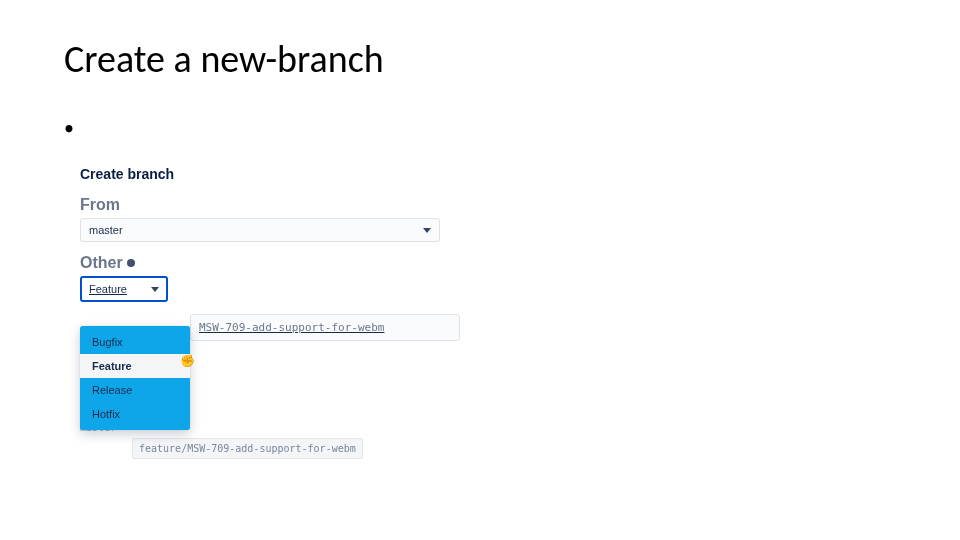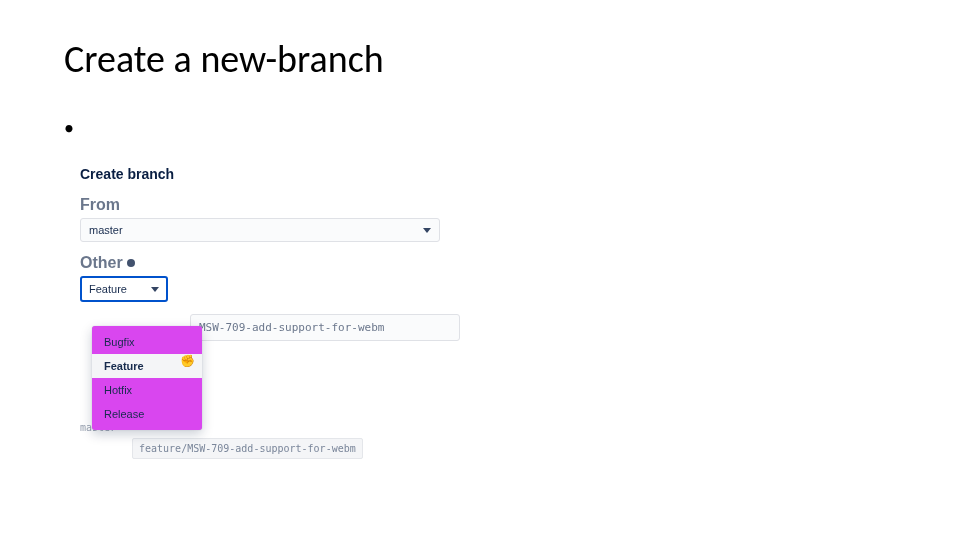--- a/index.html
+++ b/index.html
@@ -82,41 +82,42 @@
     border-left: 4px solid transparent;
     border-right: 4px solid transparent;
     border-top: 5px solid #344563;
   }
 
   .row-type-and-name {
     display: flex;
     gap: 22px;
     align-items: flex-start;
     position: relative;
+    text-decoration: underline;
   }
   .name-input {
     flex: none;
     width: 270px;
     border: 1px solid #dfe1e6;
     background: #fafbfc;
     border-radius: 3px;
     font-size: 11px;
     font-family: "Consolas","SFMono-Regular","Menlo",monospace;
     color: #6b778c;
     padding: 6px 8px;
     margin-top: 38px; 
   }
 
   
   .popover {
     position: absolute;
     top: 50px;
-    left: 12px;
+    left: 0;
     width: 110px;
-    background: #d946ef;
+    background: #0ea5e9;
     border-radius: 3px;
     box-shadow: 0 4px 12px rgba(9,30,66,0.22), 0 0 1px rgba(9,30,66,0.3);
     padding: 4px 0;
     z-index: 20;
   }
   .pop-item {
     font-size: 11px;
     padding: 6px 12px;
     color: #172b4d;
     cursor: pointer;
@@ -177,22 +178,22 @@
       <div class="select select-type">
         <span>Feature</span>
         <span class="chev"></span>
       </div>
 
       <div class="name-input">MSW-709-add-support-for-webm</div>
 
       <div class="popover">
         <div class="pop-item">Bugfix</div>
         <div class="pop-item selected">Feature</div>
+        <div class="pop-item">Release</div>
         <div class="pop-item">Hotfix</div>
-        <div class="pop-item">Release</div>
       </div>
       <div class="grab-cursor">✊</div>
     </div>
 
     <div class="faded">
       <div><span>master</span></div>
       <div class="row2"><span class="mono-box">feature/MSW-709-add-support-for-webm</span></div>
     </div>
   </div>
 </div>

